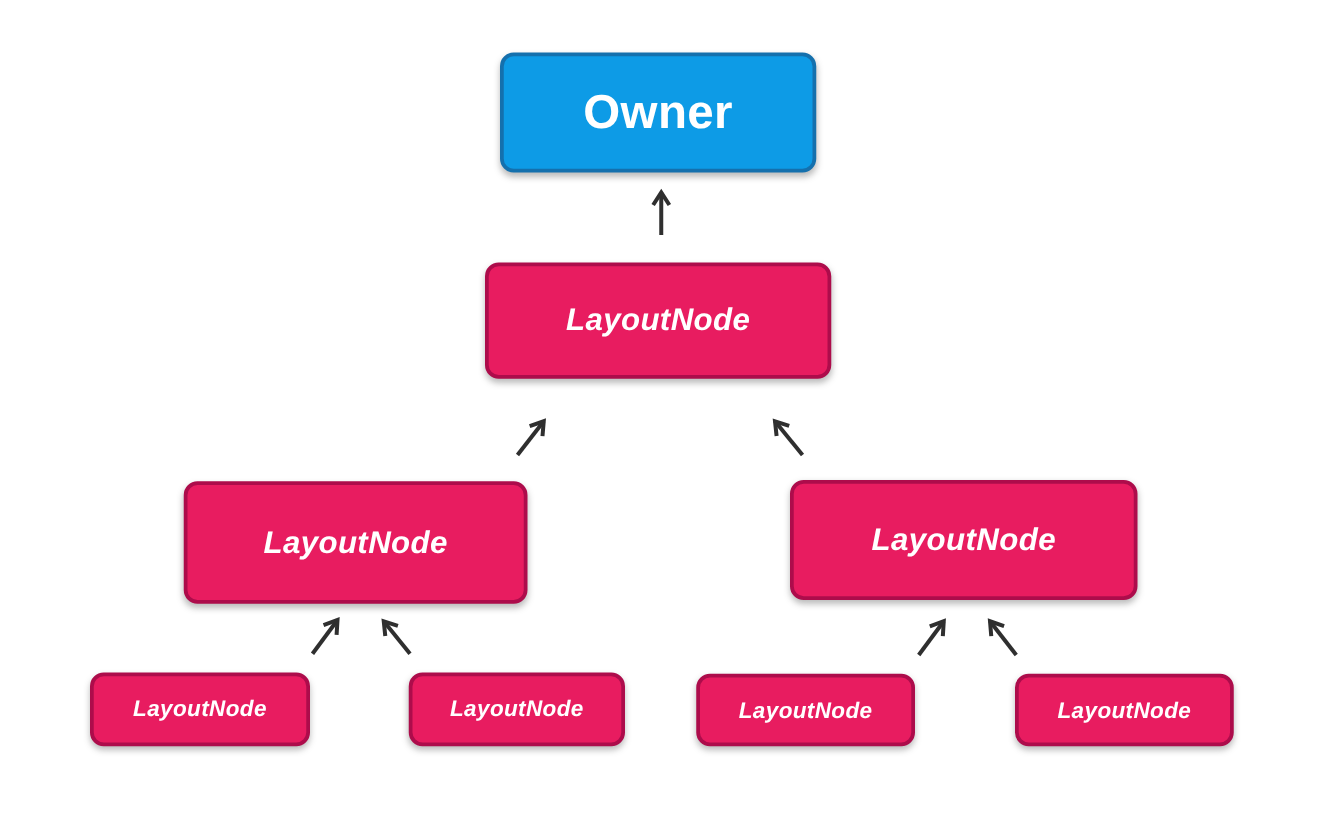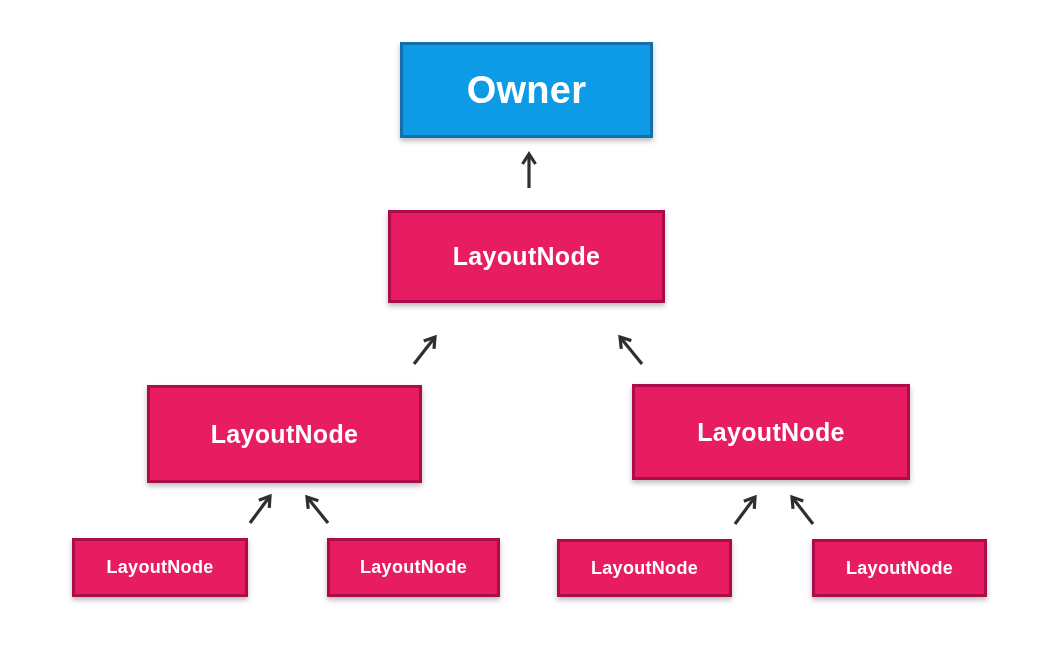--- a/index.html
+++ b/index.html
@@ -19,30 +19,32 @@
     position: absolute;
     box-sizing: border-box;
     display: flex;
     align-items: center;
     justify-content: center;
     color: var(--text, #ffffff);
     font-weight: 700;
     letter-spacing: 0.3px;
     box-shadow: 0 3px 5px rgba(60, 60, 60, 0.35);
     text-align: center;
+    border-radius: 11px;
   }
   .node--owner {
     background: var(--owner-fill, #0d9be6);
     border: 3px solid var(--owner-border, #1470ad);
     left: 400px; top: 42px; width: 253px; height: 96px;
     font-size: 38px;
   }
   .node--pink {
     background: var(--node-fill, #e81c60);
     border: 3px solid var(--node-border, #ad0c4b);
+    font-style: italic;
   }
   .node--root {
     left: 388px; top: 210px; width: 277px; height: 93px;
     font-size: 25px;
   }
   .node--branch-left {
     left: 147px; top: 385px; width: 275px; height: 98px;
     font-size: 25px;
   }
   .node--branch-right {

